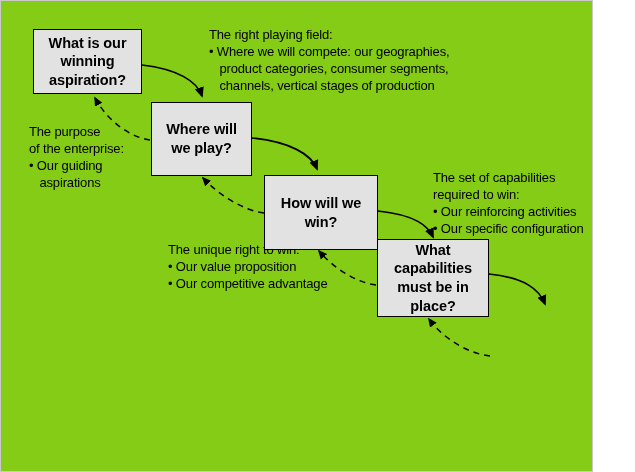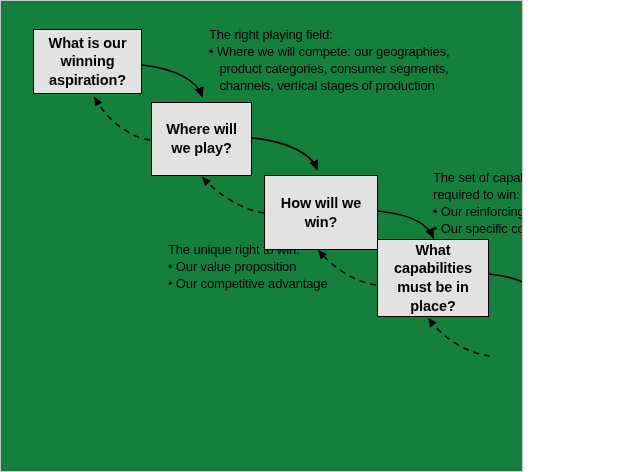--- a/index.html
+++ b/index.html
@@ -2,23 +2,23 @@
 <html><head>
 <meta charset="utf-8">
 <style>
   html, body {
     margin: 0;
     padding: 0;
     background: #ffffff;
   }
   #canvas {
     position: relative;
-    width: 523px;
+    width: 593px;
     height: 472px;
-    background: #15803d;
+    background: #84cc16;
     border: 1px solid #c9c9c9;
     box-sizing: border-box;
     overflow: hidden;
     font-family: "Liberation Sans", sans-serif;
     color: #000000;
   }
   #arrow-layer {
     position: absolute;
     left: 0;
     top: 0;
@@ -95,20 +95,24 @@
 capabilities
 must be in
 place?</div>
 
 
   <div class="note" style="left:208px; top:25px;">The right playing field:
 • Where we will compete: our geographies,
    product categories, consumer segments,
    channels, vertical stages of production</div>
 
+  <div class="note" style="left:28px; top:122px;">The purpose
+of the enterprise:
+• Our guiding
+   aspirations</div>
 
   <div class="note" style="left:432px; top:168px;">The set of capabilities
 required to win:
 • Our reinforcing activities
 • Our specific configuration</div>
 
   <div class="note" style="left:167px; top:240px;">The unique right to win:
 • Our value proposition
 • Our competitive advantage</div>
 

